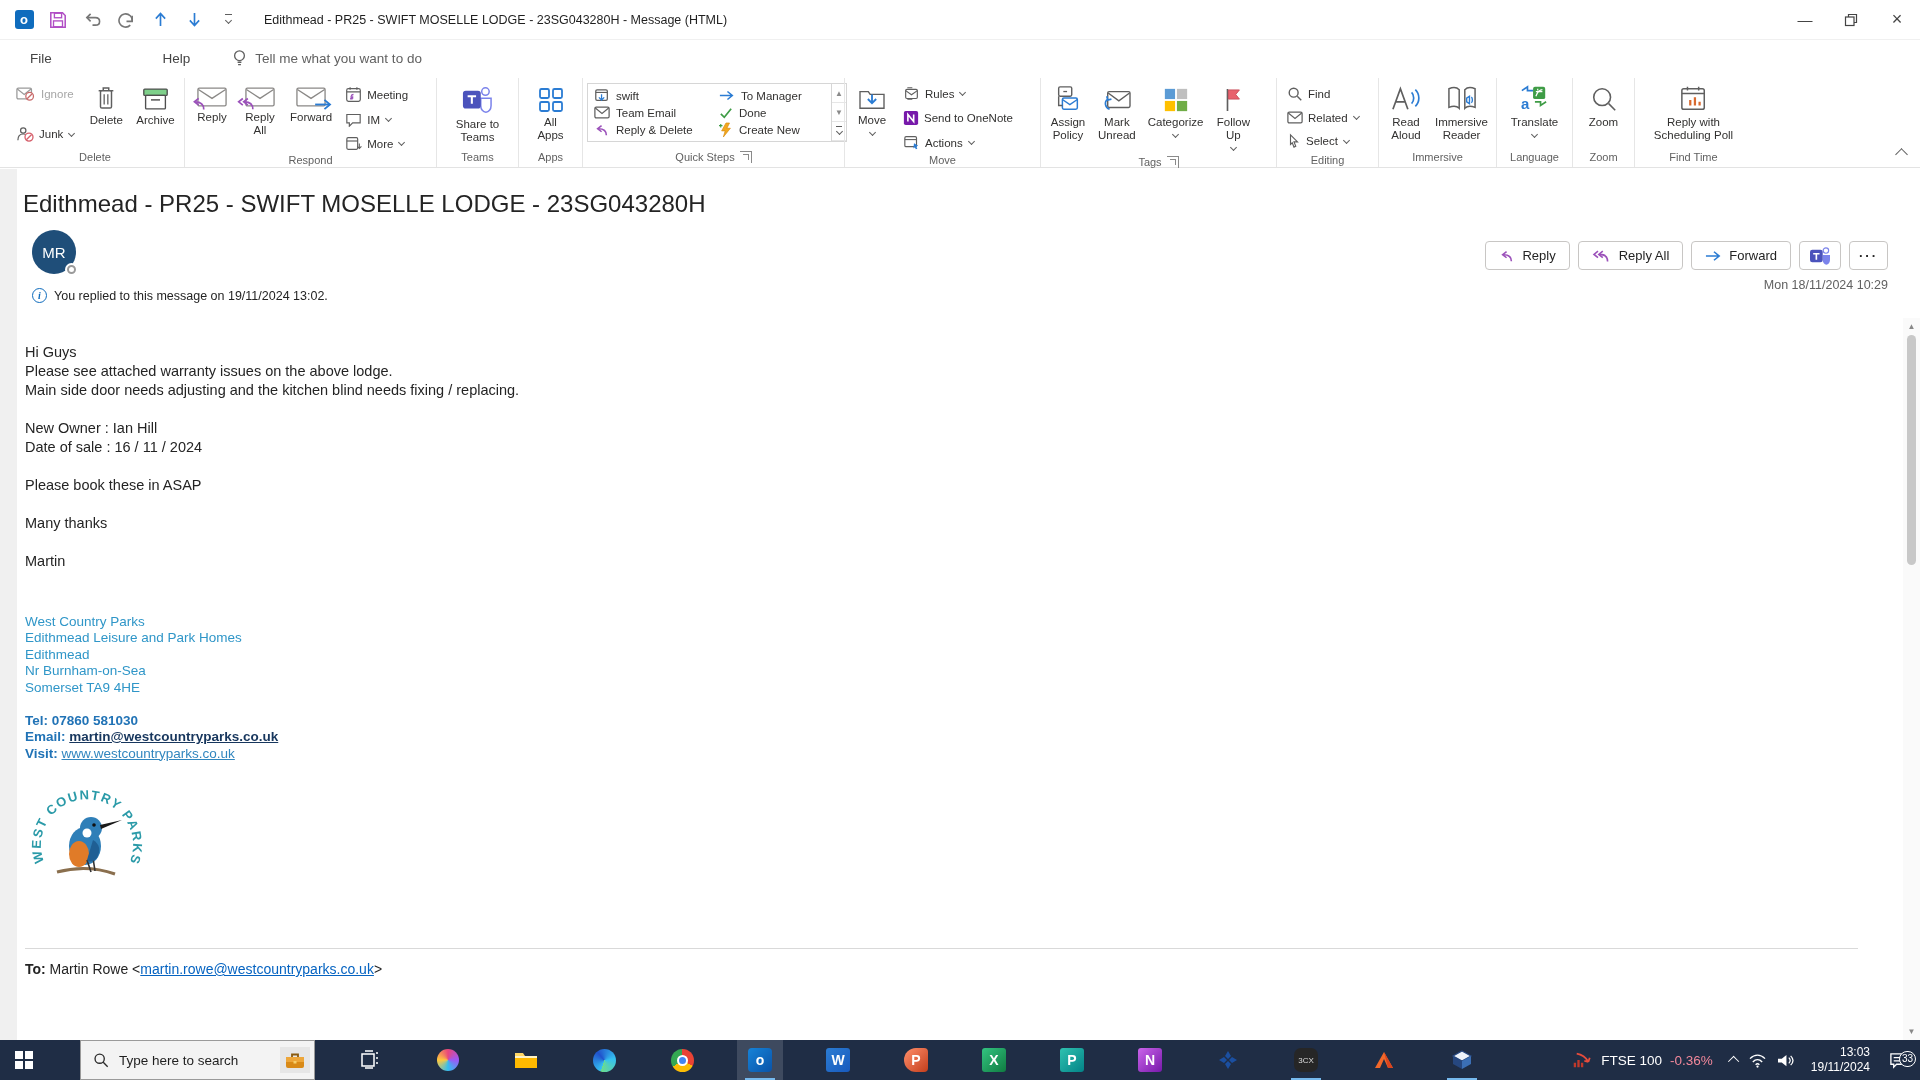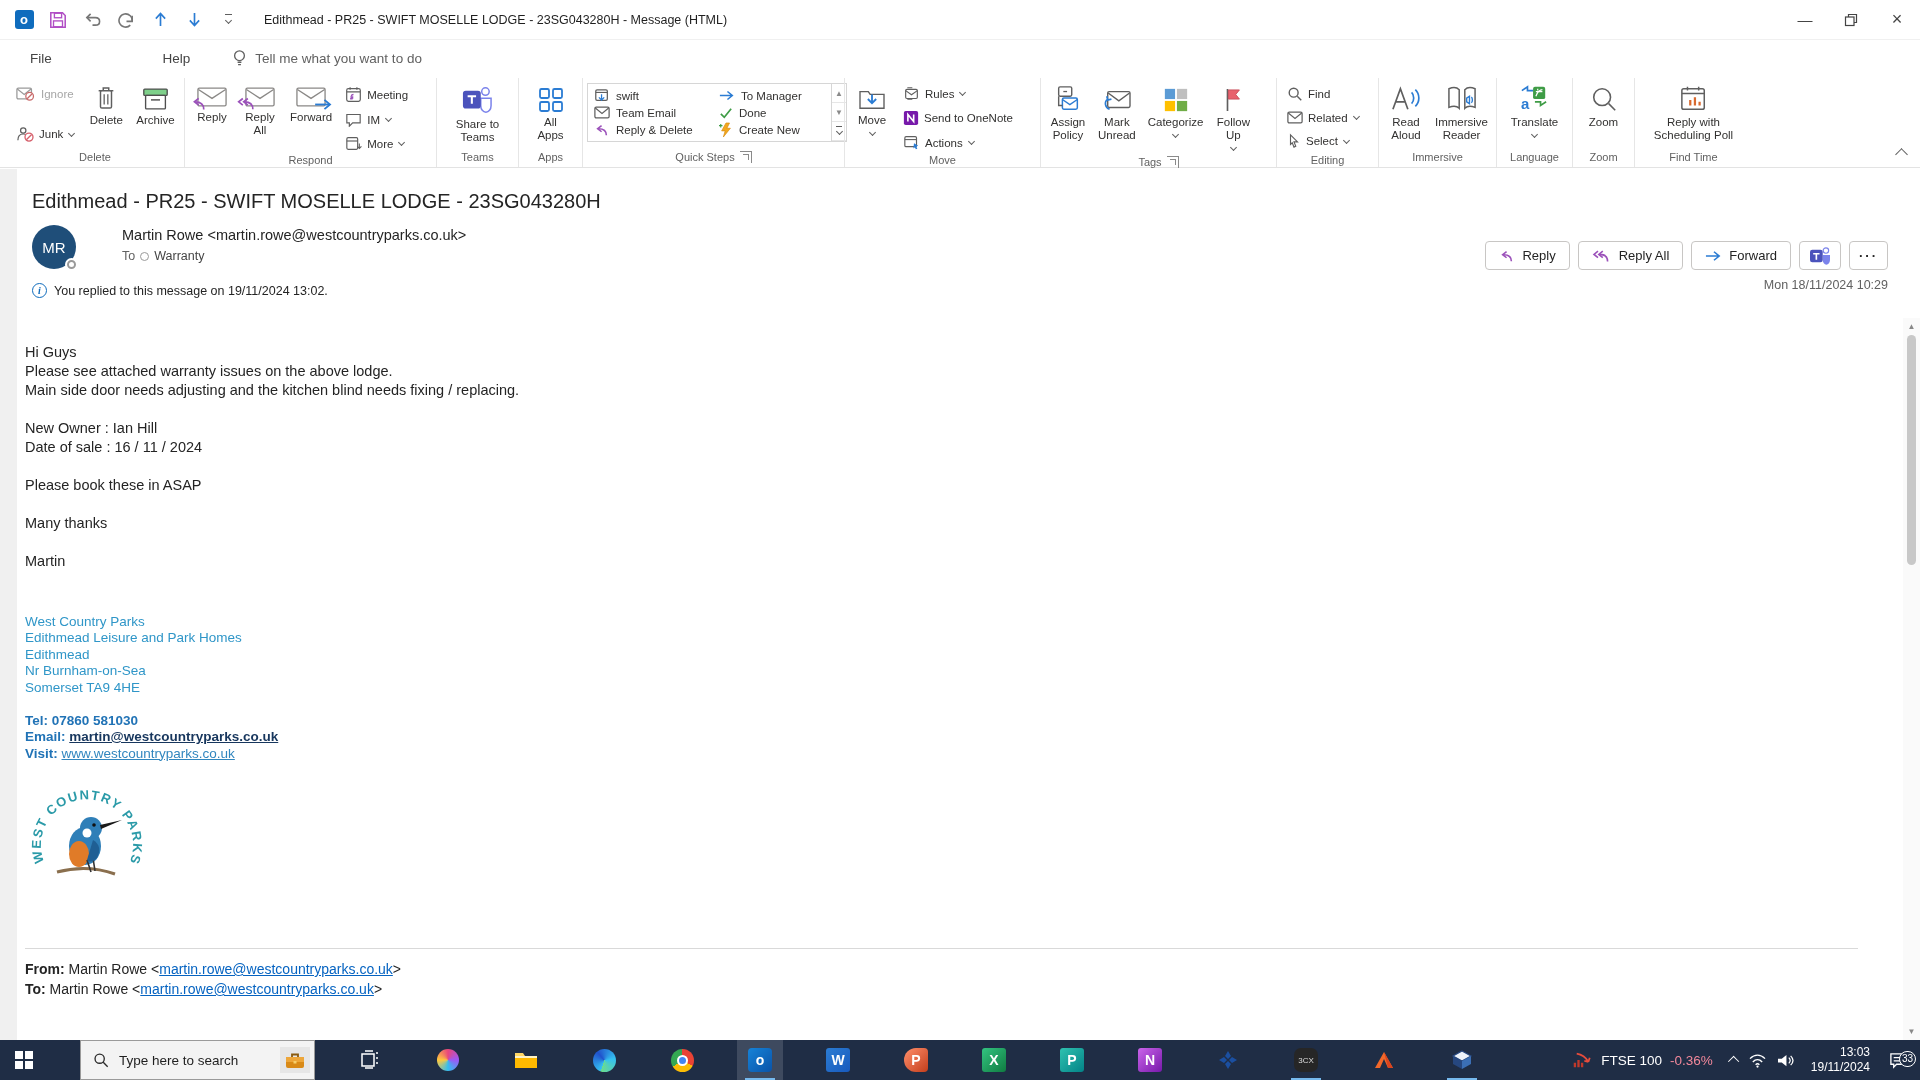--- a/index.html
+++ b/index.html
@@ -52,21 +52,21 @@
   .launcher { width:12px; height:12px; border-left:1px solid #8a8a8a; border-bottom:1px solid #8a8a8a;
     position:relative; display:inline-block; transform:rotate(180deg); }
   .launcher::after{ content:""; position:absolute; left:2px; bottom:2px; width:5px; height:5px;
     border-left:1px solid #8a8a8a; border-bottom:1px solid #8a8a8a; }
   .ribbon-collapse { position:absolute; right:14px; bottom:8px; width:9px; height:9px;
     border-left:1.4px solid #5f5f5f; border-top:1.4px solid #5f5f5f; transform:rotate(45deg); }
 
   
   .left-gutter { position:absolute; left:0; top:169px; bottom:40px; width:17px; background:#f0f0f0; }
   .msg-header { position:absolute; top:169px; left:17px; right:0; height:149px; background:#fff; }
-  .subject { font-size:20px; color:#242424; padding:21px 0 0 15px; }
+  .subject { font-size:24px; color:#242424; padding:21px 0 0 6px; }
   .sender-row { display:flex; padding:12px 0 0 15px;gap:34px; }
   .avatar { width:44px; height:44px; border-radius:50%; background:#1f4e79; color:#fff;
     display:flex; align-items:center; justify-content:center; font-size:15px; position:relative;}
   .presence { position:absolute; right:-2px; bottom:-2px; width:13px; height:13px; border-radius:50%;
     background:#fff; border:2px solid #fff; }
   .presence::after { content:""; display:block; width:9px; height:9px; border-radius:50%;
     border:2px solid #9a9a9a; background:#fff; box-sizing:border-box;}
   .sender-lines { margin-left:12px; padding-top:2px; }
   .sender-name { font-size:14.5px; color:#242424; }
   .to-line { font-size:12.5px; color:#616161; margin-top:6px; display:flex; align-items:center; gap:5px;}
@@ -755,28 +755,20 @@
 </div>
 
 <div class="left-gutter"></div>
 <div class="msg-header">
   <div class="subject">Edithmead - PR25 - SWIFT MOSELLE LODGE - 23SG043280H</div>
   <div class="sender-row">
     <div class="avatar">
       <span>MR</span>
       <span class="presence"></span>
     </div>
-    <div class="sender-lines">
-      <div class="sender-name">Martin Rowe &lt;martin.rowe@westcountryparks.co.uk&gt;</div>
-      <div class="to-line">
-        <span>To</span>
-        <span class="mini-presence"></span>
-        <span style="color:#444;">Warranty</span>
-      </div>
-    </div>
   </div>
   <div class="hdr-actions">
     <span class="hdr-btn">
       <svg width="16" height="14">
           <use href="#sym-replysm"></use>
         </svg>
       <span>Reply</span>
       </span>
     <span class="hdr-btn">
       <svg width="20" height="16">
@@ -857,23 +849,20 @@
       <circle cx="67" cy="49" r="1.8" fill="#111"></circle>
       <path d="M73 49 L95 44 L74 53 z" fill="#1a1a1a"></path>
       <path d="M60 84 l4 12 M66 82 l2 13" stroke="#333" stroke-width="1.6"></path>
       <path d="M66 64 q10 6 4 18 q-6 6 -10 2" fill="#1f5f94"></path>
     </svg>
   </div>
 
   <hr class="quote-rule">
   <div class="quoted">
     <div>
-      <b>From:</b><span> Martin Rowe &lt;</span><a class="q-link">martin.rowe@westcountryparks.co.uk</a><span>&gt;</span>
-    </div>
-    <div>
       <b>To:</b><span> Martin Rowe &lt;</span><a class="q-link">martin.rowe@westcountryparks.co.uk</a><span>&gt;</span>
     </div>
   </div>
 </div>
 
 <div class="v-scroll">
   <span class="v-arrow">▲</span>
   <span class="v-thumb"></span>
   <span class="v-arrow bottom">▼</span>
 </div>

